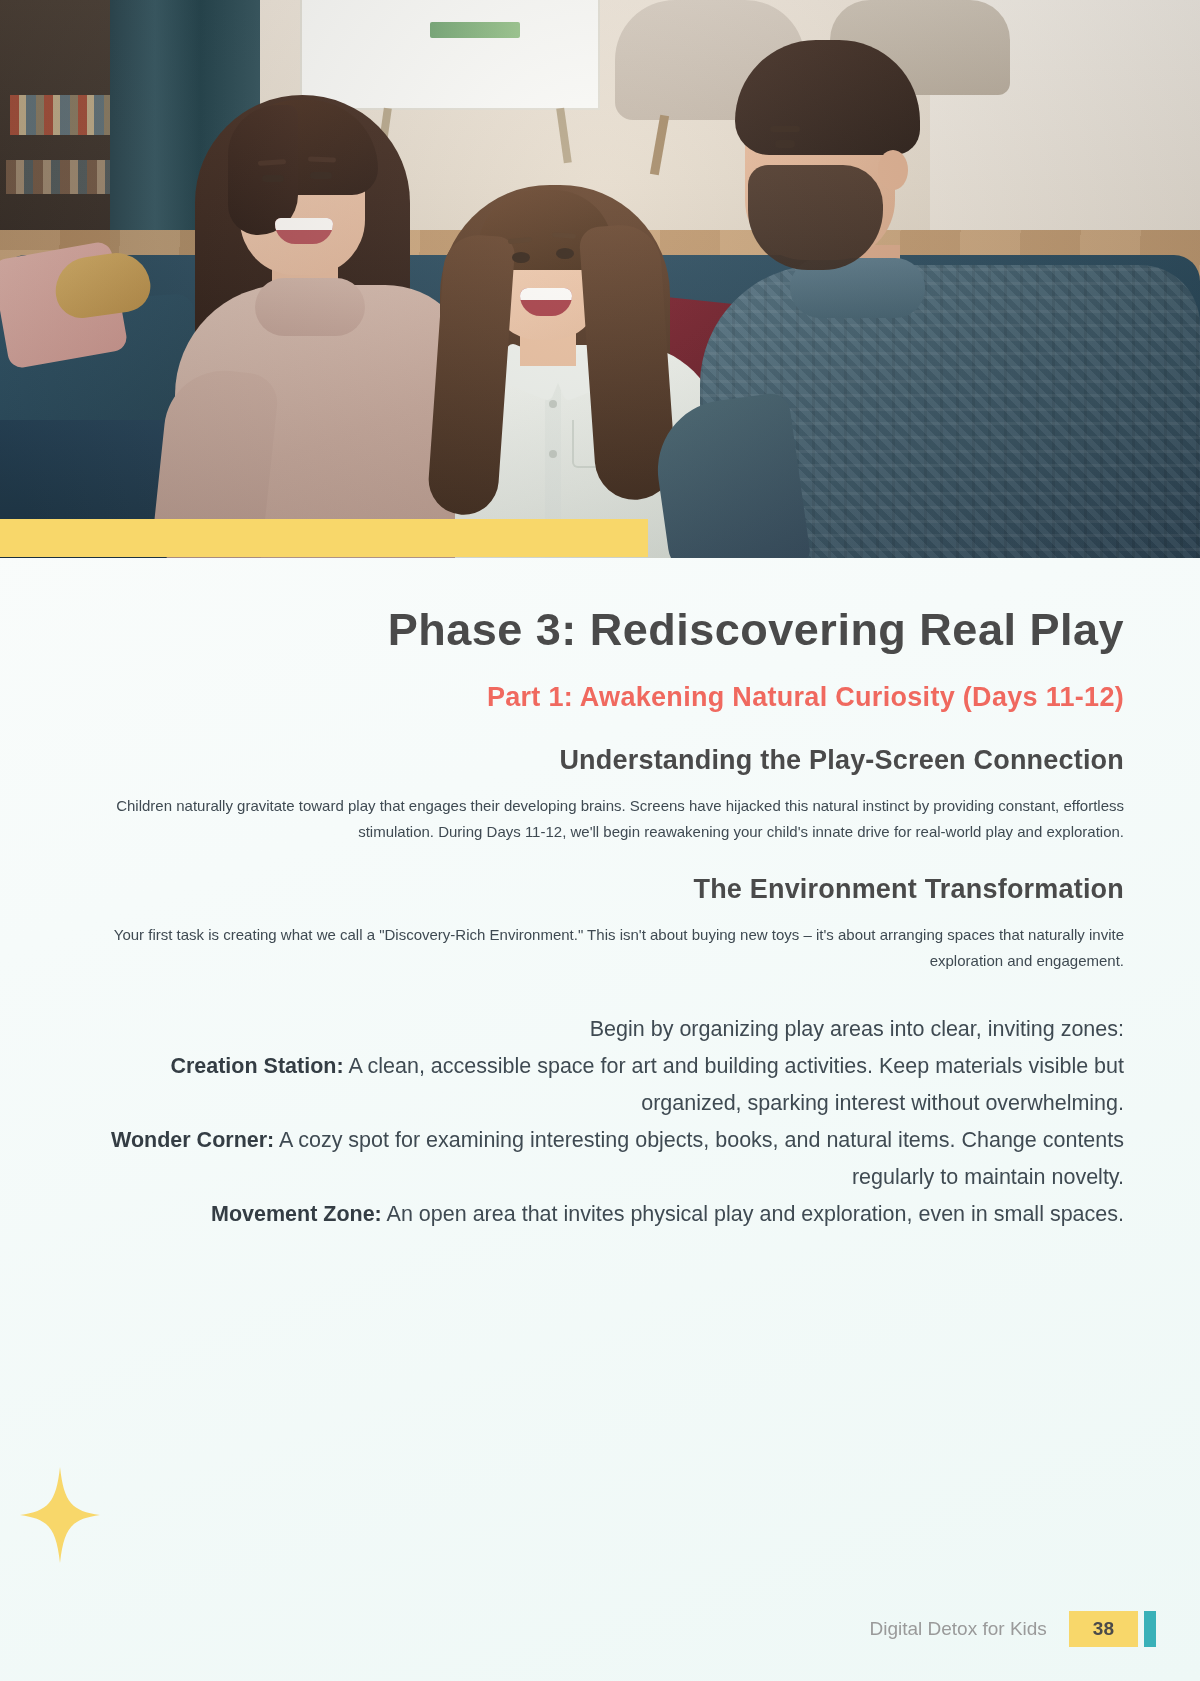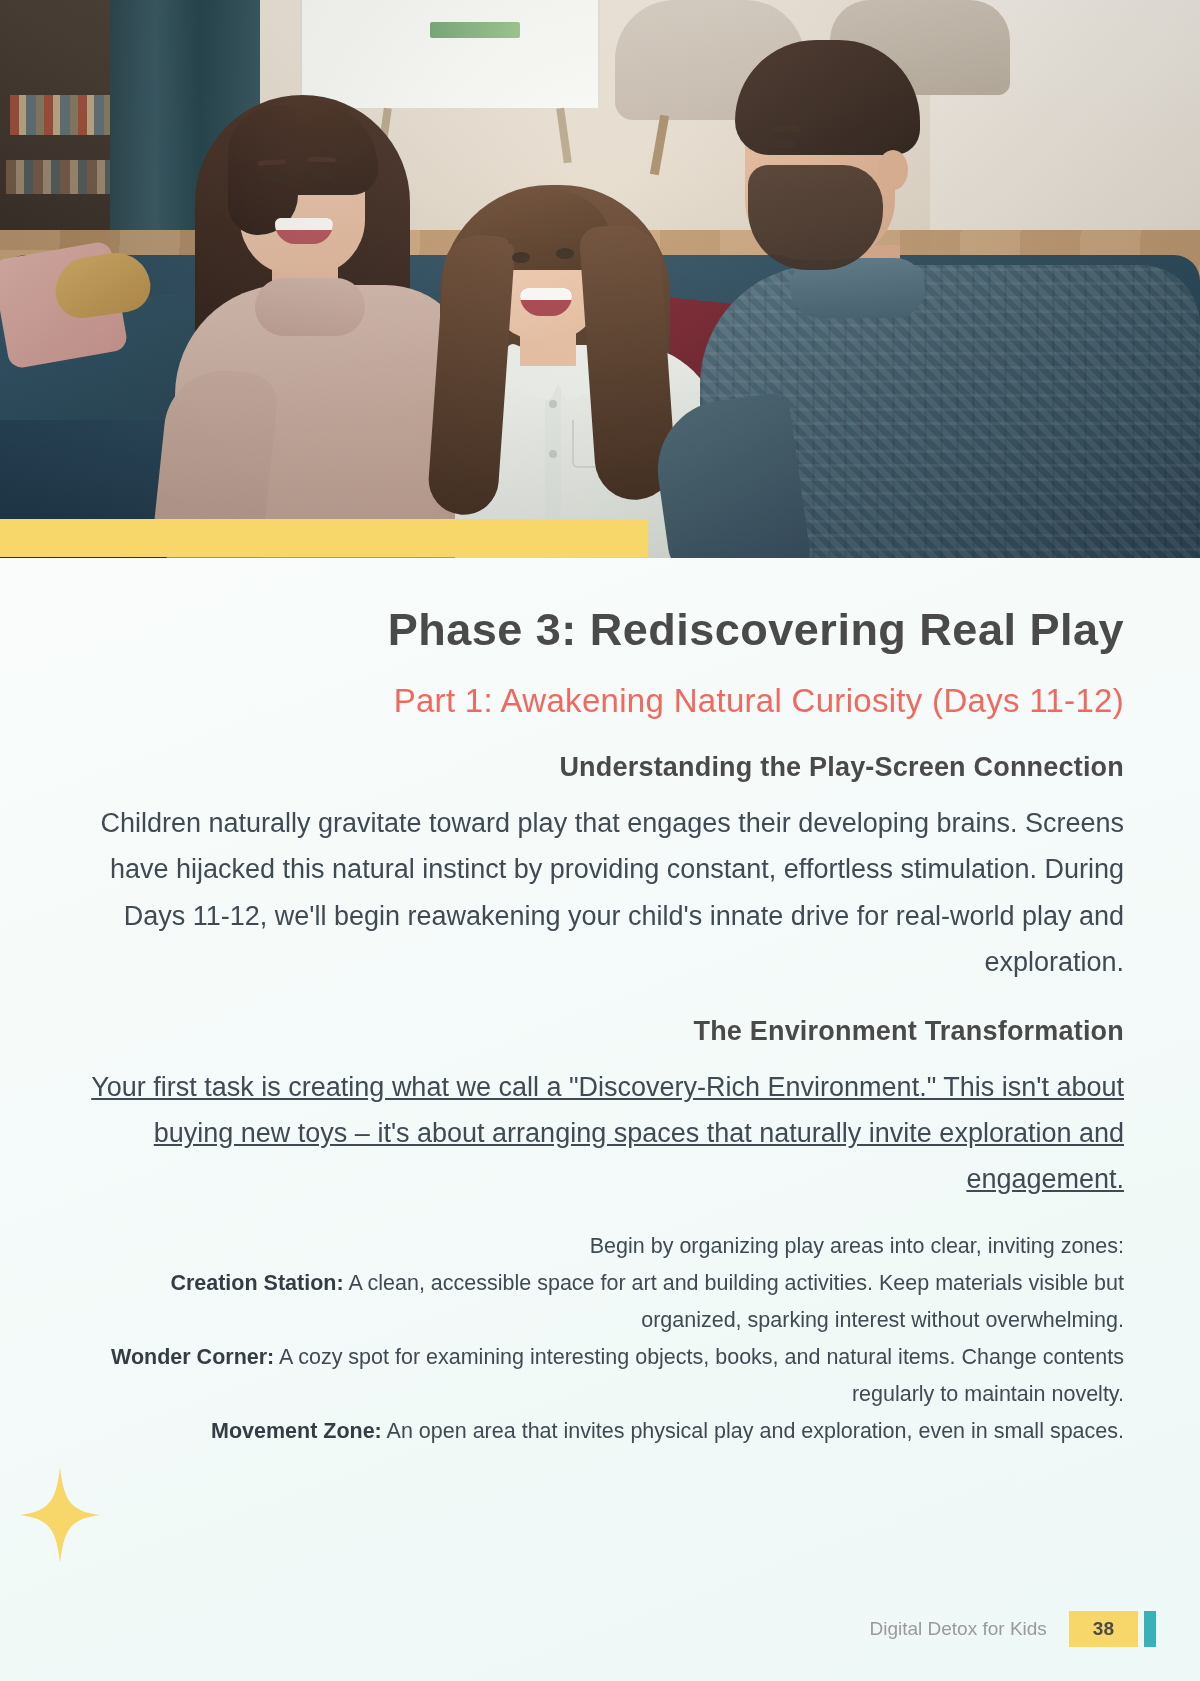--- a/index.html
+++ b/index.html
@@ -292,40 +292,40 @@
   }
   h1.title {
     font-size: 45px;
     font-weight: bold;
     color: #4a4a4a;
     letter-spacing: .5px;
     line-height: 1.15;
     margin-bottom: 26px;
   }
   h2.part {
-    font-size: 33px;
-    font-weight: normal;
+    font-size: 27px;
+    font-weight: bold;
     color: #f0695f;
     letter-spacing: .3px;
     margin-bottom: 32px;
   }
   h3.sec {
     font-size: 27px;
     font-weight: bold;
     color: #4a4a4a;
     letter-spacing: .2px;
     margin-bottom: 17px;
   }
   p.body {
-    font-size: 27px;
+    font-size: 15px;
     line-height: 1.72;
     color: #3f4a52;
     margin-bottom: 30px;
   }
-  p.body.tight { margin-bottom: 0; text-decoration: underline; }
+  p.body.tight { margin-bottom: 12px; }
   .zones { margin-top: 7px; }
   .zones p { font-size: 21.5px; line-height: 1.72; color: #3f4a52; }
   .zones b { color: #343d44; }
   .spacer-sm { height: 18px; }
 
   
   .sparkle {
     position: absolute;
     left: 18px; top: 1465px;
     width: 84px; height: 100px;

